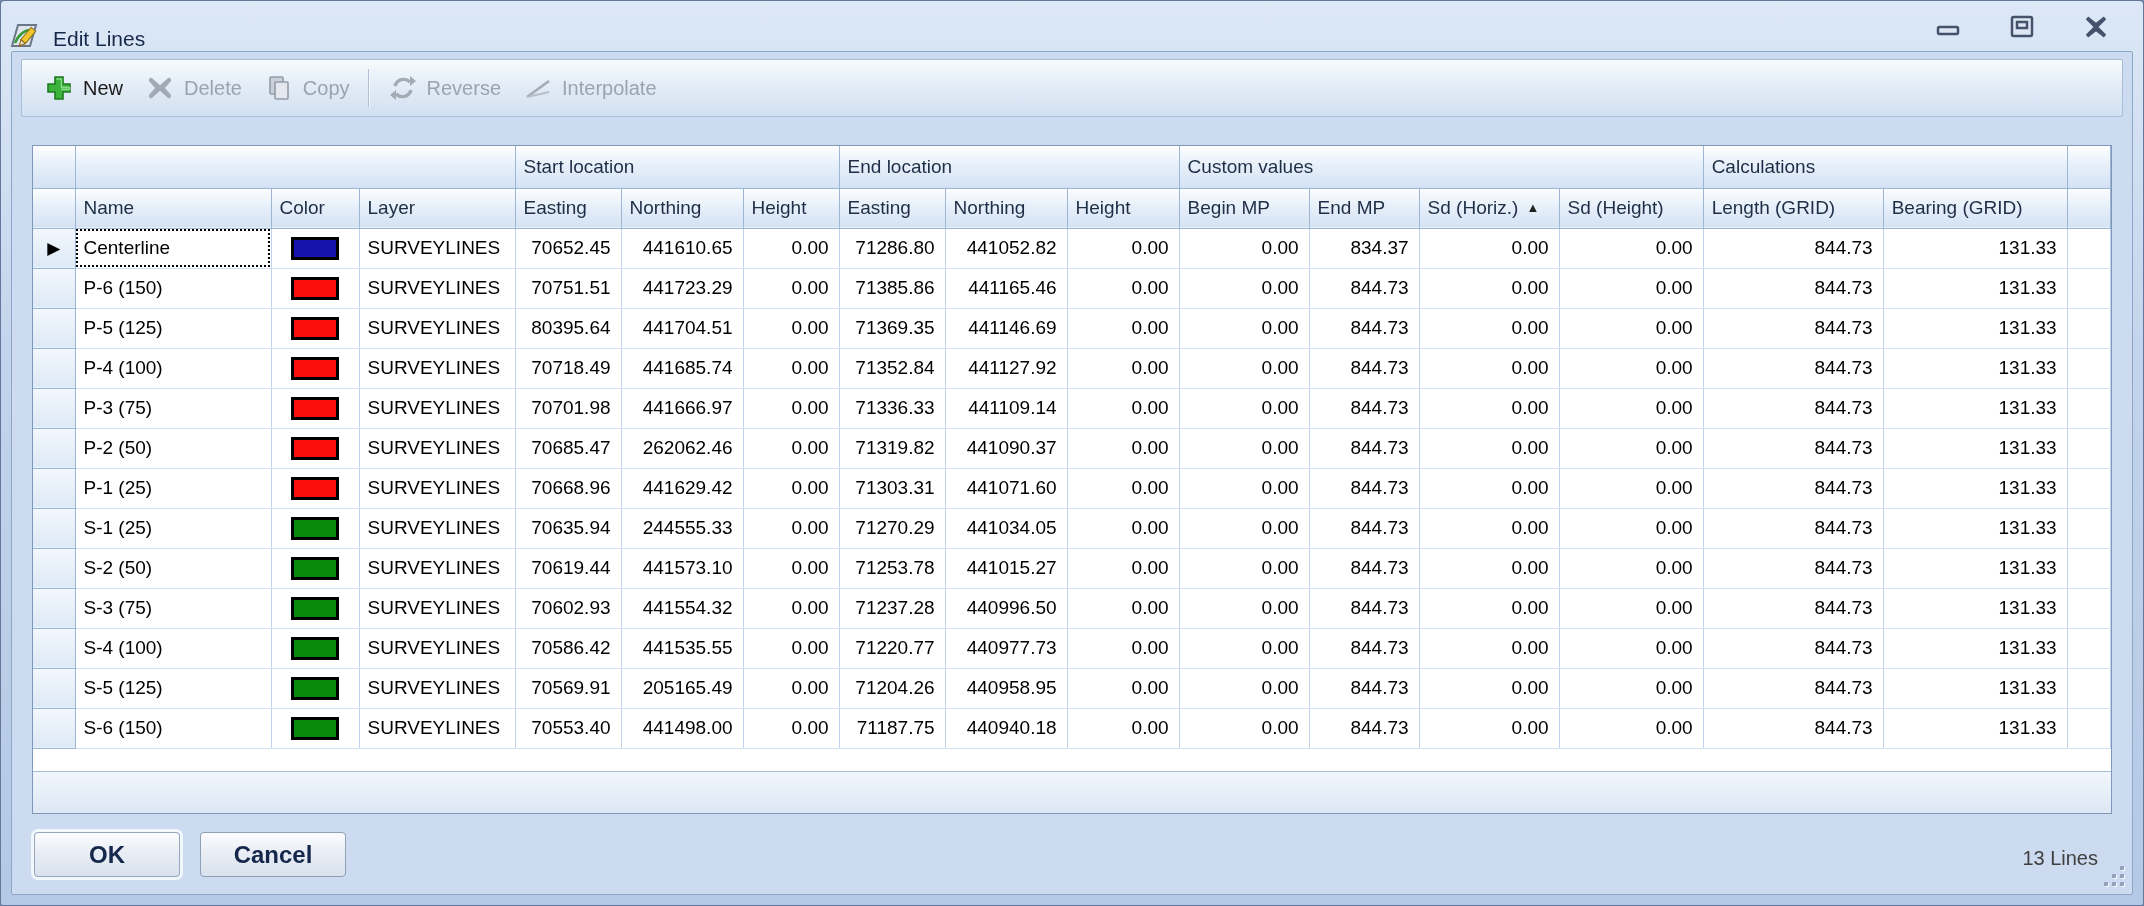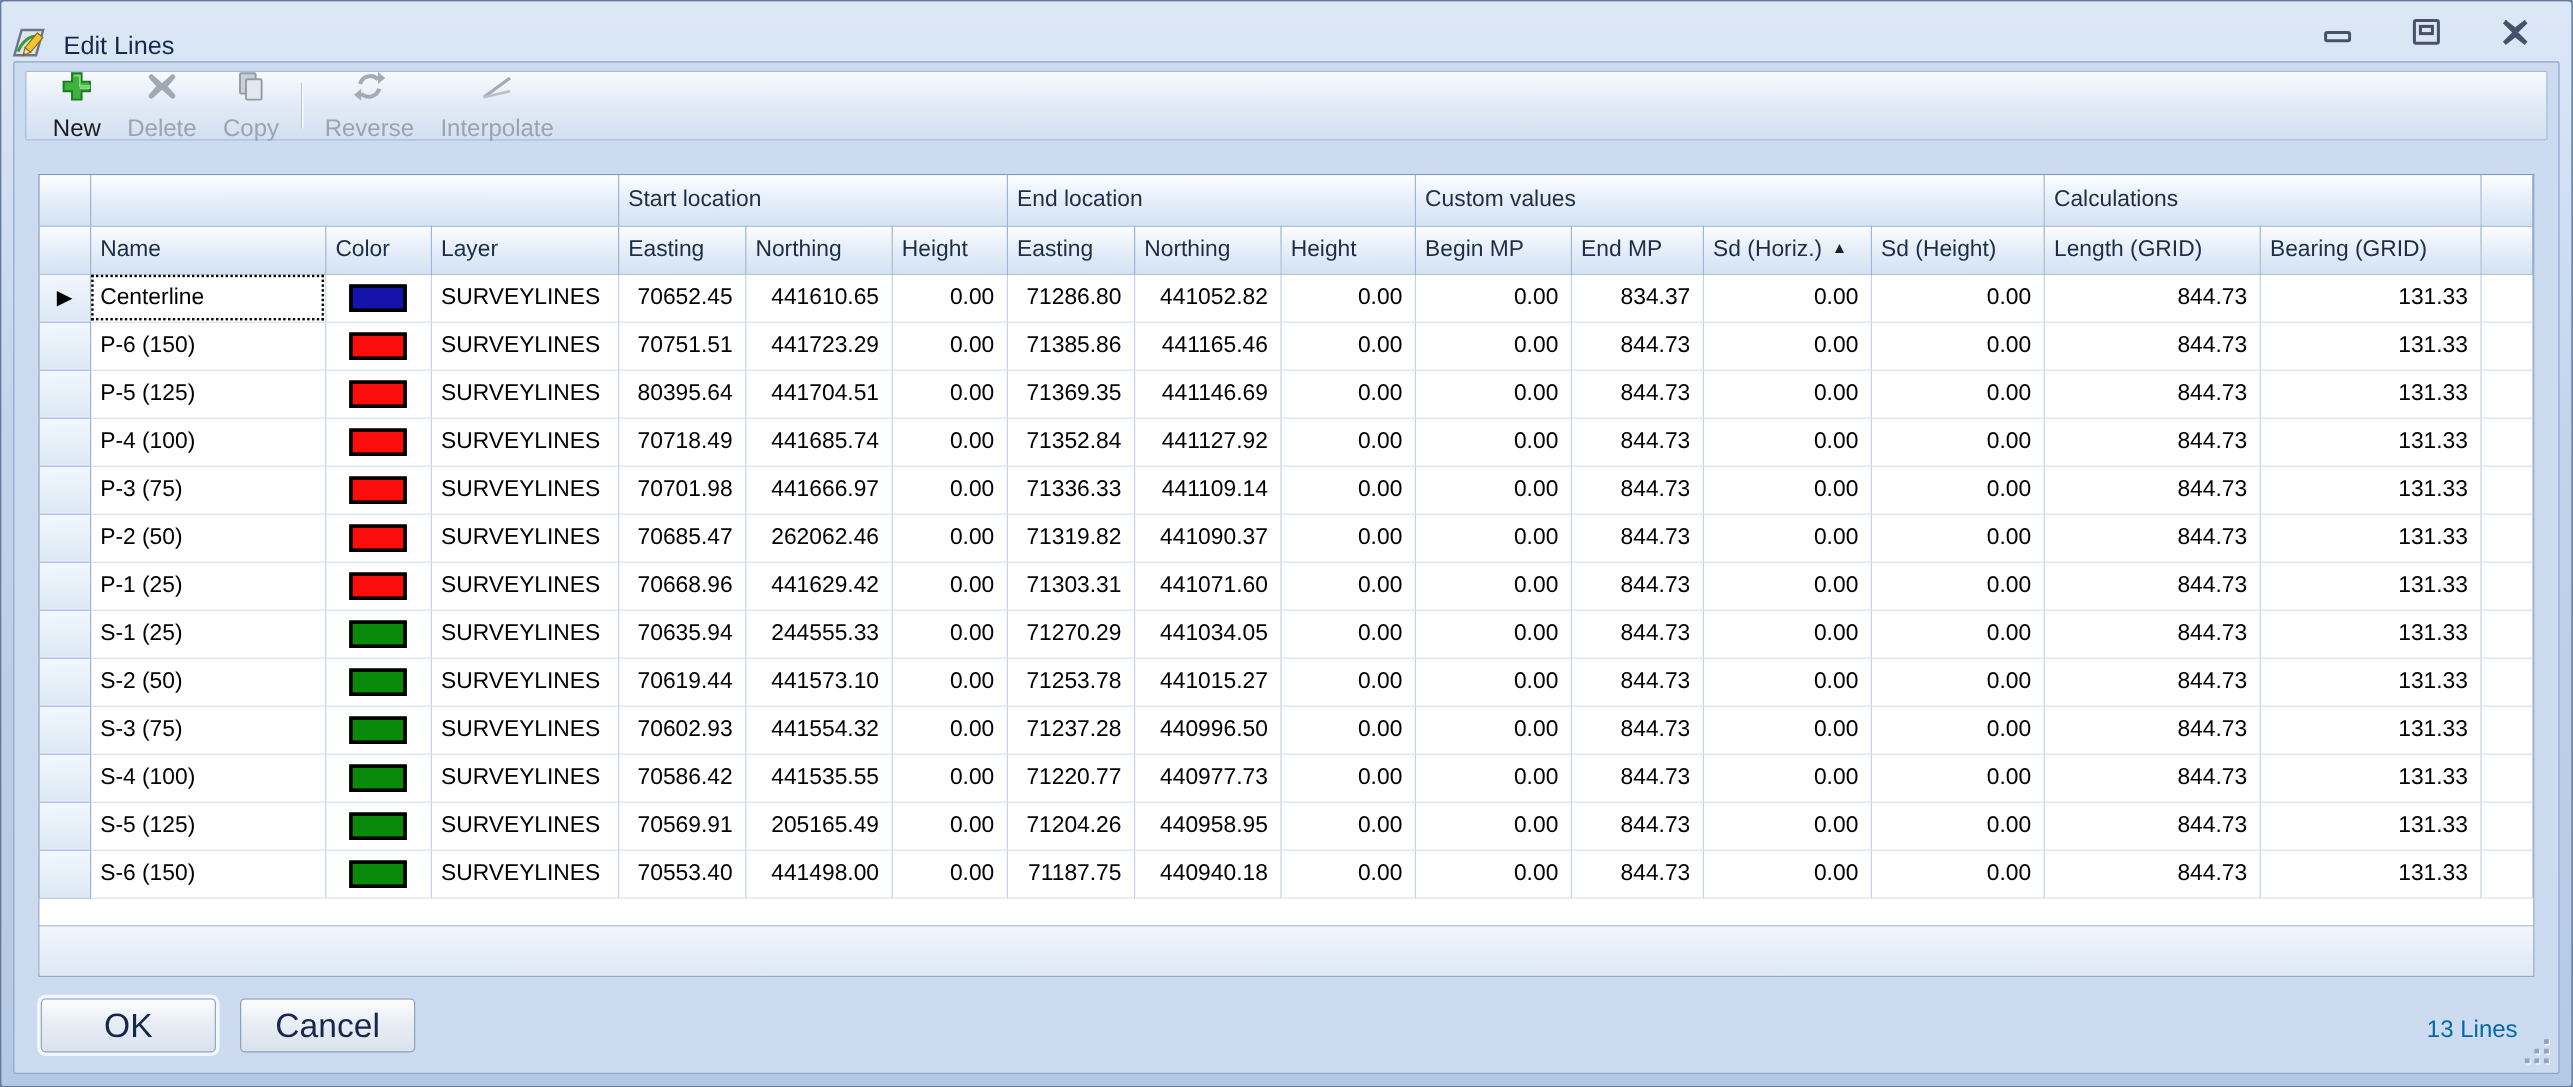--- a/index.html
+++ b/index.html
@@ -28,21 +28,21 @@
   }
 
   
   .toolbar {
     margin: 7px 9px 0 9px; height: 58px;
     background: linear-gradient(#f8fbfe, #e3ecf7 45%, #d2e0f1);
     border: 1px solid #a8bdd8; border-radius: 2px;
     display: flex; align-items: center; padding-left: 14px;
     font-size: 20px; color: #1b1b1b;
   }
-  .tb-item { display: flex; align-items: center; gap: 9px; padding: 6px 14px 6px 8px; border-radius:3px;flex-direction:column; }
+  .tb-item { display: flex; align-items: center; gap: 9px; padding: 6px 14px 6px 8px; border-radius:3px; }
   .tb-item .lbl { white-space: nowrap; }
   .tb-item.disabled .lbl { color: #9aa4b0; }
   .tb-sep { width: 2px; height: 38px; margin: 0 10px 0 4px;
     background: linear-gradient(to right,#aebfd6 50%, #f4f8fd 50%); }
 
   
   .grid-wrap {
     margin: 28px 20px 0 20px; height: 669px;
     border: 1px solid #7e97ba; background: #ffffff;
     display: flex; flex-direction: column;
@@ -72,27 +72,27 @@
   .sort-arrow { display:inline-block; margin-left: 8px; font-size: 13px; color: #222; transform: translateY(-2px); }
   .grid-filler { flex: 0 0 22px; background: #fff; }
   .grid-footer {
     flex: 1; background: linear-gradient(#f1f6fb, #dde8f5);
     border-top: 1px solid #a8bdd8;
   }
 
   
   .btn-row { margin: 18px 0 0 22px; display: flex; gap: 20px; }
   .btn {
-    min-width: 146px; height: 45px; font-size: 28px; color: #15284b;
+    min-width: 146px; height: 45px; font-size: 24px; color: #15284b;
     background: linear-gradient(#fcfdfe, #e9eef5 45%, #d9e2ed);
     border: 1px solid #8e9fb8; border-radius: 4px;
-    display: flex; align-items: center; justify-content: center;
+    display: flex; align-items: center; justify-content: center; font-weight: bold;
   }
   .btn.default { box-shadow: 0 0 0 3px #f2f7fc; border-color: #97a7c0; }
-  .status-label { position: absolute; right: 34px; bottom: 24px; font-size: 20px; color: #0369a1; }
+  .status-label { position: absolute; right: 34px; bottom: 24px; font-size: 20px; color: #404040; }
   .resize-grip { position: absolute; right: 8px; bottom: 8px; width: 22px; height: 22px; }
   .resize-grip i { position:absolute; width:4px; height:4px; background:#93a5bd; box-shadow:1px 1px 0 #f4f8fc; }
   .resize-grip i:nth-child(1){ right:0;  bottom:0; }
   .resize-grip i:nth-child(2){ right:8px; bottom:0; }
   .resize-grip i:nth-child(3){ right:16px;bottom:0; }
   .resize-grip i:nth-child(4){ right:0;  bottom:8px; }
   .resize-grip i:nth-child(5){ right:8px; bottom:8px; }
   .resize-grip i:nth-child(6){ right:0;  bottom:16px; }
 </style>
 </head>

